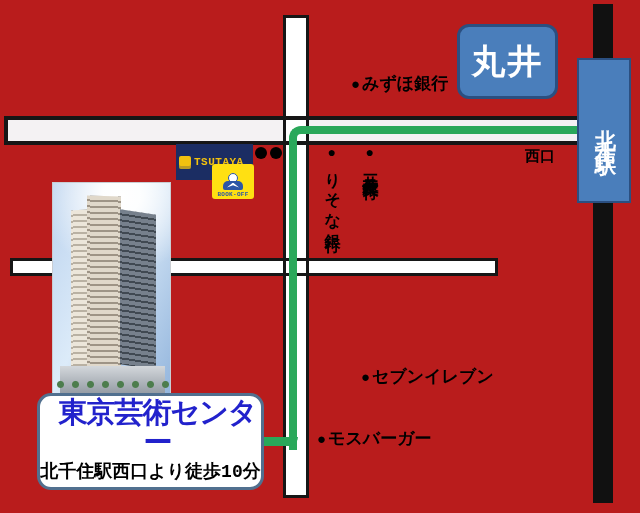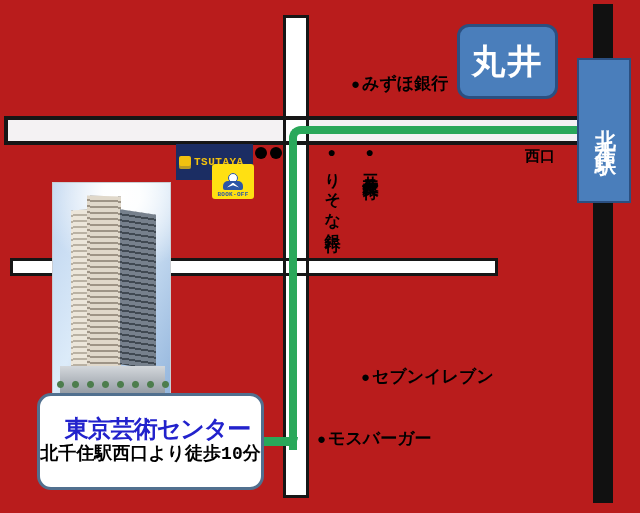--- a/index.html
+++ b/index.html
@@ -124,21 +124,21 @@
     clip-path:polygon(0 100%,50% 0,100% 100%,50% 55%);}
   .bookoff .txt{color:#2c57a5;font-size:6px;font-weight:bold;letter-spacing:.3px;line-height:1.4;}
 
   
   .info-box{
     left:37px;top:393px;width:227px;height:97px;background:#fff;
     border:3px solid #51708f;border-radius:14px;box-sizing:border-box;
     display:flex;flex-direction:column;align-items:center;justify-content:center;
     text-align:center;gap:1px;
   }
-  .info-name{color:#2222cc;font-size:24px;font-weight:bold;line-height:1.05;letter-spacing:-1px;margin-left:14px;}
+  .info-name{color:#2222cc;font-size:29px;font-weight:bold;line-height:1.05;letter-spacing:-1px;margin-left:14px;}
   .info-room{color:#000;font-size:29px;font-weight:bold;line-height:1.0;letter-spacing:1px;}
   .info-walk{color:#000;font-size:18px;font-weight:bold;line-height:1.2;}
 </style>
 </head>
 <body>
 
 <div id="map-canvas">
 
   <div class="abs railway"></div>
 

